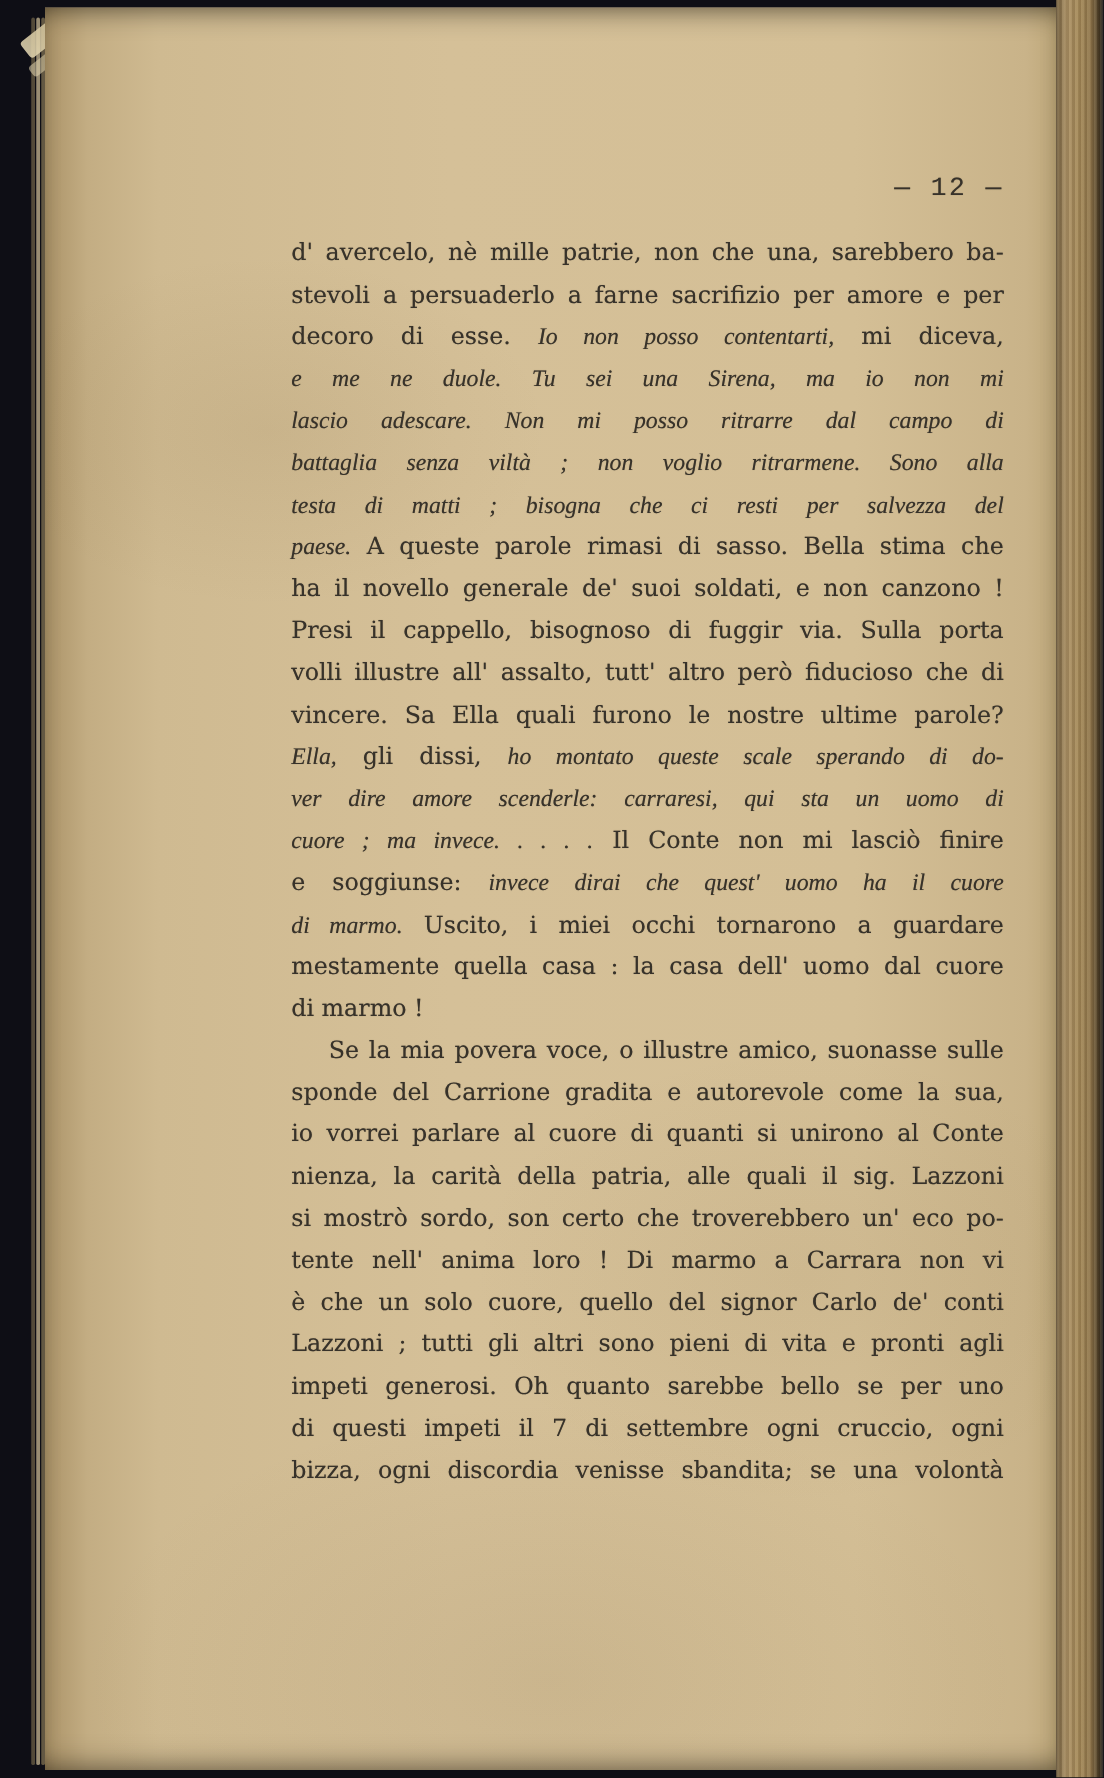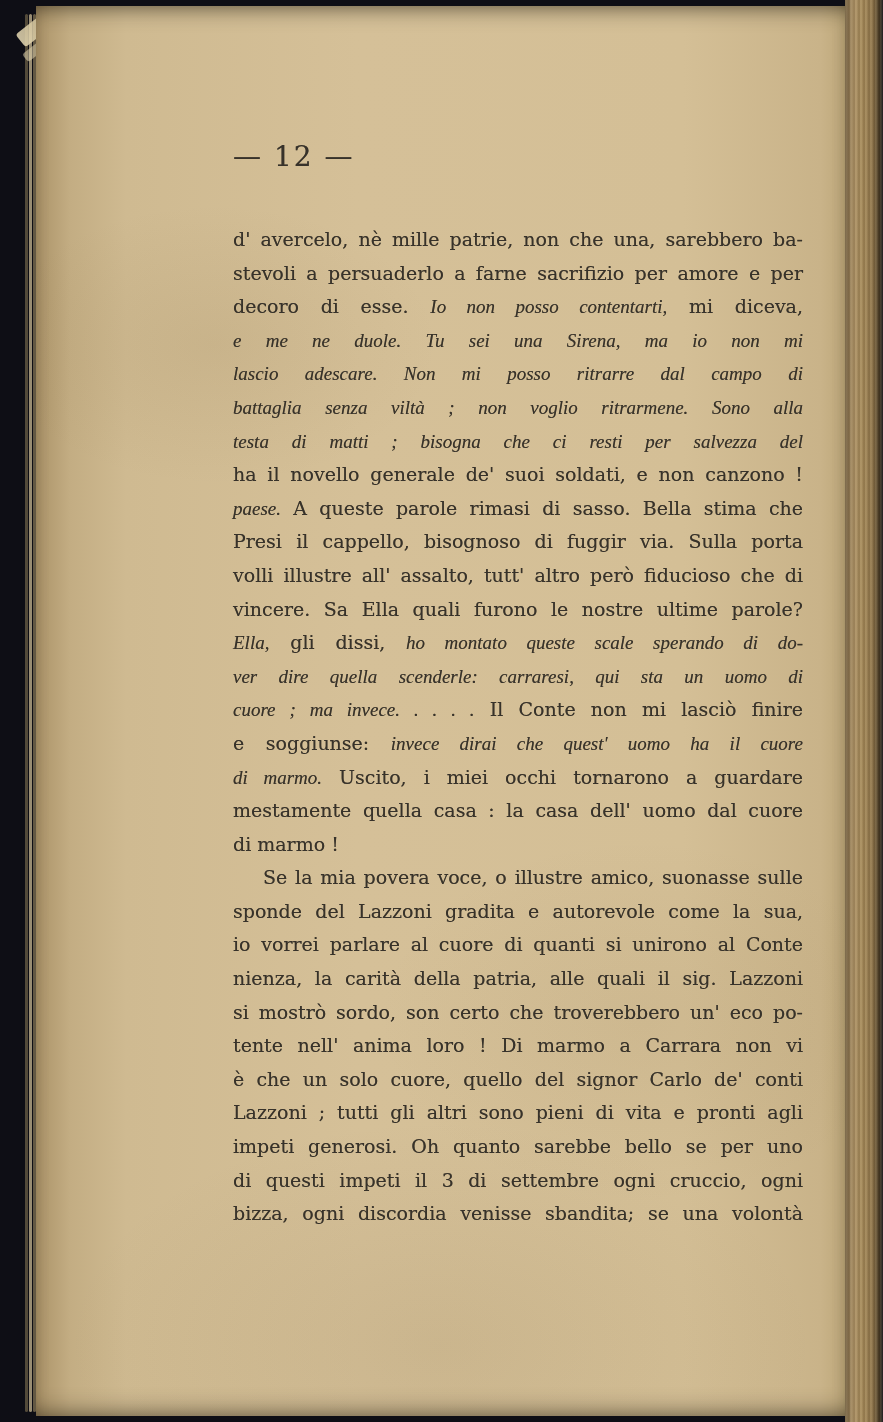--- a/index.html
+++ b/index.html
@@ -60,31 +60,31 @@
 
   
   .text-block {
     position: absolute;
     left: 197px; top: 180px;
     width: 570px;
     color: #37322a;
     font-size: 19px;
     line-height: 33.6px;
     text-shadow: 0 0 0.6px rgba(55,48,36,0.55);
-    margin-top: 37px;
   }
   .page-number {
     position: absolute;
     left: 197px; top: 134px;
     width: 570px;
-    text-align: left;
-    font-size: 28px;
+    text-align: right;
+    font-size: 21px;
     letter-spacing: 2px;
     color: #37322a;
     text-shadow: 0 0 0.6px rgba(55,48,36,0.55);
+    font-family: Liberation Mono, monospace;
   }
   .line { height: 33.6px; white-space: normal; }
   .line.j { text-align: justify; text-align-last: justify; }
   .line.ind { text-indent: 30px; }
   .it { font-style: italic; font-family: Liberation Serif, serif; }
 </style>
 </head>
 <body>
 
 <div class="spine-edge e1"></div>
@@ -96,39 +96,39 @@
 <div class="page">
   <div class="page-number">— 12 —</div>
   <div class="text-block">
       <div class="line j"><span>d' avercelo, nè mille patrie, non che una, sarebbero ba-</span></div>
       <div class="line j"><span>stevoli a persuaderlo a farne sacrifizio per amore e per</span></div>
       <div class="line j"><span>decoro di esse. </span><span class="it">Io non posso contentarti,</span><span> mi diceva,</span></div>
       <div class="line j"><span class="it">e me ne duole. Tu sei una Sirena, ma io non mi</span></div>
       <div class="line j"><span class="it">lascio adescare. Non mi posso ritrarre dal campo di</span></div>
       <div class="line j"><span class="it">battaglia senza viltà ; non voglio ritrarmene. </span><span class="it">Sono alla</span></div>
       <div class="line j"><span class="it">testa di matti ; bisogna che ci resti per salvezza del</span></div>
+      <div class="line j"><span class="it">paese.</span><span> A queste parole rimasi di sasso. Bella stima che</span></div>
       <div class="line j"><span>ha il novello generale de' suoi soldati, e non canzono !</span></div>
-      <div class="line j"><span class="it">paese.</span><span> A queste parole rimasi di sasso. Bella stima che</span></div>
       <div class="line j"><span>Presi il cappello, bisognoso di fuggir via. Sulla porta</span></div>
       <div class="line j"><span>volli illustre all' assalto, tutt' altro però fiducioso che di</span></div>
       <div class="line j"><span>vincere. Sa Ella quali furono le nostre ultime parole?</span></div>
       <div class="line j"><span class="it">Ella,</span><span> gli dissi, </span><span class="it">ho montato queste scale sperando di do-</span></div>
-      <div class="line j"><span class="it">ver dire quella scenderle: carraresi, qui sta un uomo di</span></div>
+      <div class="line j"><span class="it">ver dire amore scenderle: carraresi, qui sta un uomo di</span></div>
       <div class="line j"><span class="it">cuore ; ma invece. . . . .</span><span> Il Conte non mi lasciò finire</span></div>
       <div class="line j"><span>e soggiunse: </span><span class="it">invece dirai che quest' uomo ha il cuore</span></div>
       <div class="line j"><span class="it">di marmo.</span><span> Uscito, i miei occhi tornarono a guardare</span></div>
       <div class="line j"><span>mestamente quella casa : la casa dell' uomo dal cuore</span></div>
       <div class="line"><span>di marmo !</span></div>
       <div class="line j ind"><span>Se la mia povera voce, o illustre amico, suonasse sulle</span></div>
-      <div class="line j"><span>sponde del Lazzoni gradita e autorevole come la sua,</span></div>
+      <div class="line j"><span>sponde del Carrione gradita e autorevole come la sua,</span></div>
       <div class="line j"><span>io vorrei parlare al cuore di quanti si unirono al Conte</span></div>
       <div class="line j"><span>nienza, la carità della patria, alle quali il sig. Lazzoni</span></div>
       <div class="line j"><span>si mostrò sordo, son certo che troverebbero un' eco po-</span></div>
       <div class="line j"><span>tente nell' anima loro ! Di marmo a Carrara non vi</span></div>
       <div class="line j"><span>è che un solo cuore, quello del signor Carlo de' conti</span></div>
       <div class="line j"><span>Lazzoni ; tutti gli altri sono pieni di vita e pronti agli</span></div>
       <div class="line j"><span>impeti generosi. Oh quanto sarebbe bello se per uno</span></div>
-      <div class="line j"><span>di questi impeti il 3 di settembre ogni cruccio, ogni</span></div>
+      <div class="line j"><span>di questi impeti il 7 di settembre ogni cruccio, ogni</span></div>
       <div class="line j"><span>bizza, ogni discordia venisse sbandita; se una volontà</span></div>
     </div>
 </div>
 
 <div class="right-stack"></div>
 
 </body></html>

